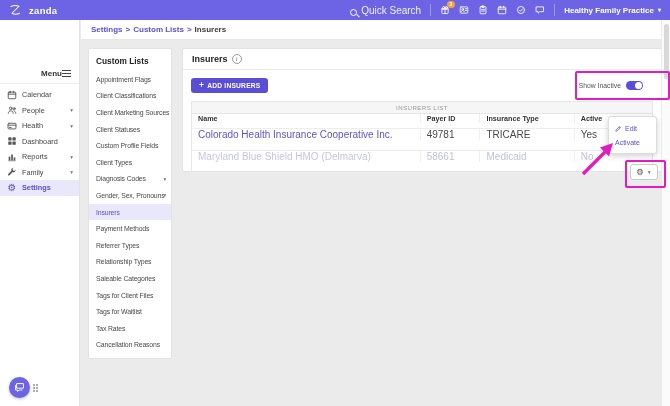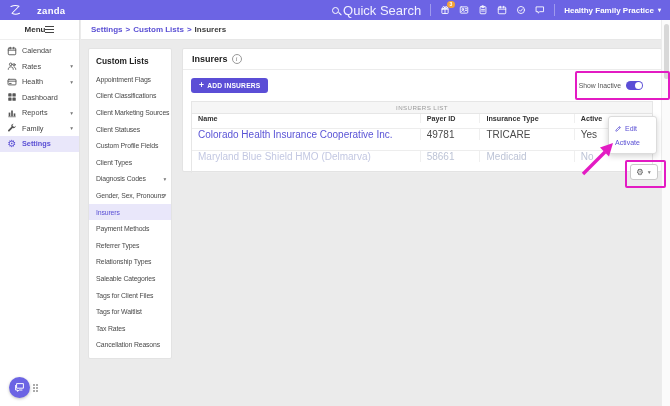--- a/index.html
+++ b/index.html
@@ -1,37 +1,37 @@
 <!DOCTYPE html>
 <html><head>
 <meta charset="utf-8">
 <style>
   html,body{margin:0;padding:0;background:#dcdcdc;}
   .screen{position:relative;width:670px;height:406px;background:#ebebeb;overflow:hidden;
     font-family:"Liberation Sans",sans-serif;-webkit-font-smoothing:antialiased;}
   
   .topbar{position:absolute;left:0;top:0;width:670px;height:20px;background:#6c64e4;
     display:flex;align-items:center;justify-content:space-between;padding:0 9px;box-sizing:border-box;color:#fff;z-index:10;}
-  .brand{display:flex;align-items:center;gap:16px;}
+  .brand{display:flex;align-items:center;gap:8px;}
   .brand-name{font-size:9.5px;font-weight:bold;letter-spacing:.3px;}
   .topbar-right{display:flex;align-items:center;gap:9px;}
-  .qsearch{display:flex;align-items:center;gap:4px;font-size:13px;color:#f1f0ff;}
+  .qsearch{display:flex;align-items:flex-end;gap:4px;font-size:10px;color:#f1f0ff;}
   .mag{width:5px;height:5px;border:1.2px solid #fff;border-radius:50%;position:relative;}
   .mag::after{content:"";position:absolute;width:3.5px;height:1.2px;background:#fff;transform:rotate(45deg);right:-3px;bottom:-1.5px;}
   .tsep{width:1px;height:12px;background:rgba(255,255,255,.35);}
   .ticon{position:relative;display:flex;align-items:center;}
   .ticon svg{display:block;}
   .tbadge{position:absolute;top:-4.5px;right:-4.5px;background:#f2a33a;color:#fff;font-size:5px;font-weight:bold;
     width:7.5px;height:7.5px;border-radius:50%;display:flex;align-items:center;justify-content:center;}
   .practice{display:flex;align-items:center;gap:4px;font-size:8px;font-weight:bold;}
   .chevron-sm{font-size:6px;line-height:1;}
   .stroke-w{fill:none;stroke:#fff;stroke-width:2.1;stroke-linecap:round;stroke-linejoin:round;}
   
   .sidebar{position:absolute;left:0;top:20px;width:80px;bottom:0;background:#fff;border-right:1px solid #e3e3e3;box-sizing:border-box;z-index:2;}
-  .menu-head{height:19px;display:flex;align-items:center;justify-content:center;padding:0 0;border-bottom:1px solid #efefef;}
+  .menu-head{height:19px;display:flex;align-items:center;justify-content:flex-end;padding:0 8px;border-bottom:1px solid #efefef;margin-top:44px;}
   .menu-title{font-size:8px;font-weight:bold;color:#333;}
   .hamburger{display:flex;flex-direction:column;gap:1.6px;cursor:pointer;}
   .hamburger i{display:block;width:9px;height:1.3px;background:#444;}
   .nav{padding-top:3px;}
   .nav-item{position:relative;display:flex;align-items:center;gap:5px;height:15.5px;padding:0 7px;font-size:7.3px;color:#464646;cursor:pointer;}
   .nav-item .nicon{width:10px;display:flex;justify-content:center;align-items:center;flex:0 0 auto;}
   .nav-item .chv{position:absolute;right:6px;font-size:5.5px;color:#777;}
   .nav-item.active{background:#e9e7fa;color:#5a4fd4;font-weight:bold;}
   .icon-stroke{fill:none;stroke:#565656;stroke-width:2.2;stroke-linecap:round;stroke-linejoin:round;}
   .icon-fill{fill:#565656;}
@@ -195,21 +195,21 @@
       </div>
       <div class="nav-item">
         <span class="nicon">
           <svg width="10" height="10" viewBox="0 0 24 24" class="icon-stroke">
               <circle cx="9" cy="8" r="3.2"></circle>
               <path d="M3 20c0-3.8 2.7-6 6-6s6 2.2 6 6"></path>
               <circle cx="17" cy="9" r="2.6"></circle>
               <path d="M17 14.5c2.6.3 4 2.4 4 5.5"></path>
             </svg>
         </span>
-        <span>Rates</span>
+        <span>People</span>
         <span class="chv">▾</span>
       </div>
       <div class="nav-item">
         <span class="nicon">
           <svg width="10" height="10" viewBox="0 0 24 24" class="icon-stroke">
               <rect x="2.5" y="5.5" width="19" height="13.5" rx="2"></rect>
               <line x1="2.5" y1="10" x2="21.5" y2="10"></line>
               <line x1="6" y1="15.5" x2="10" y2="15.5"></line>
             </svg>
         </span>

